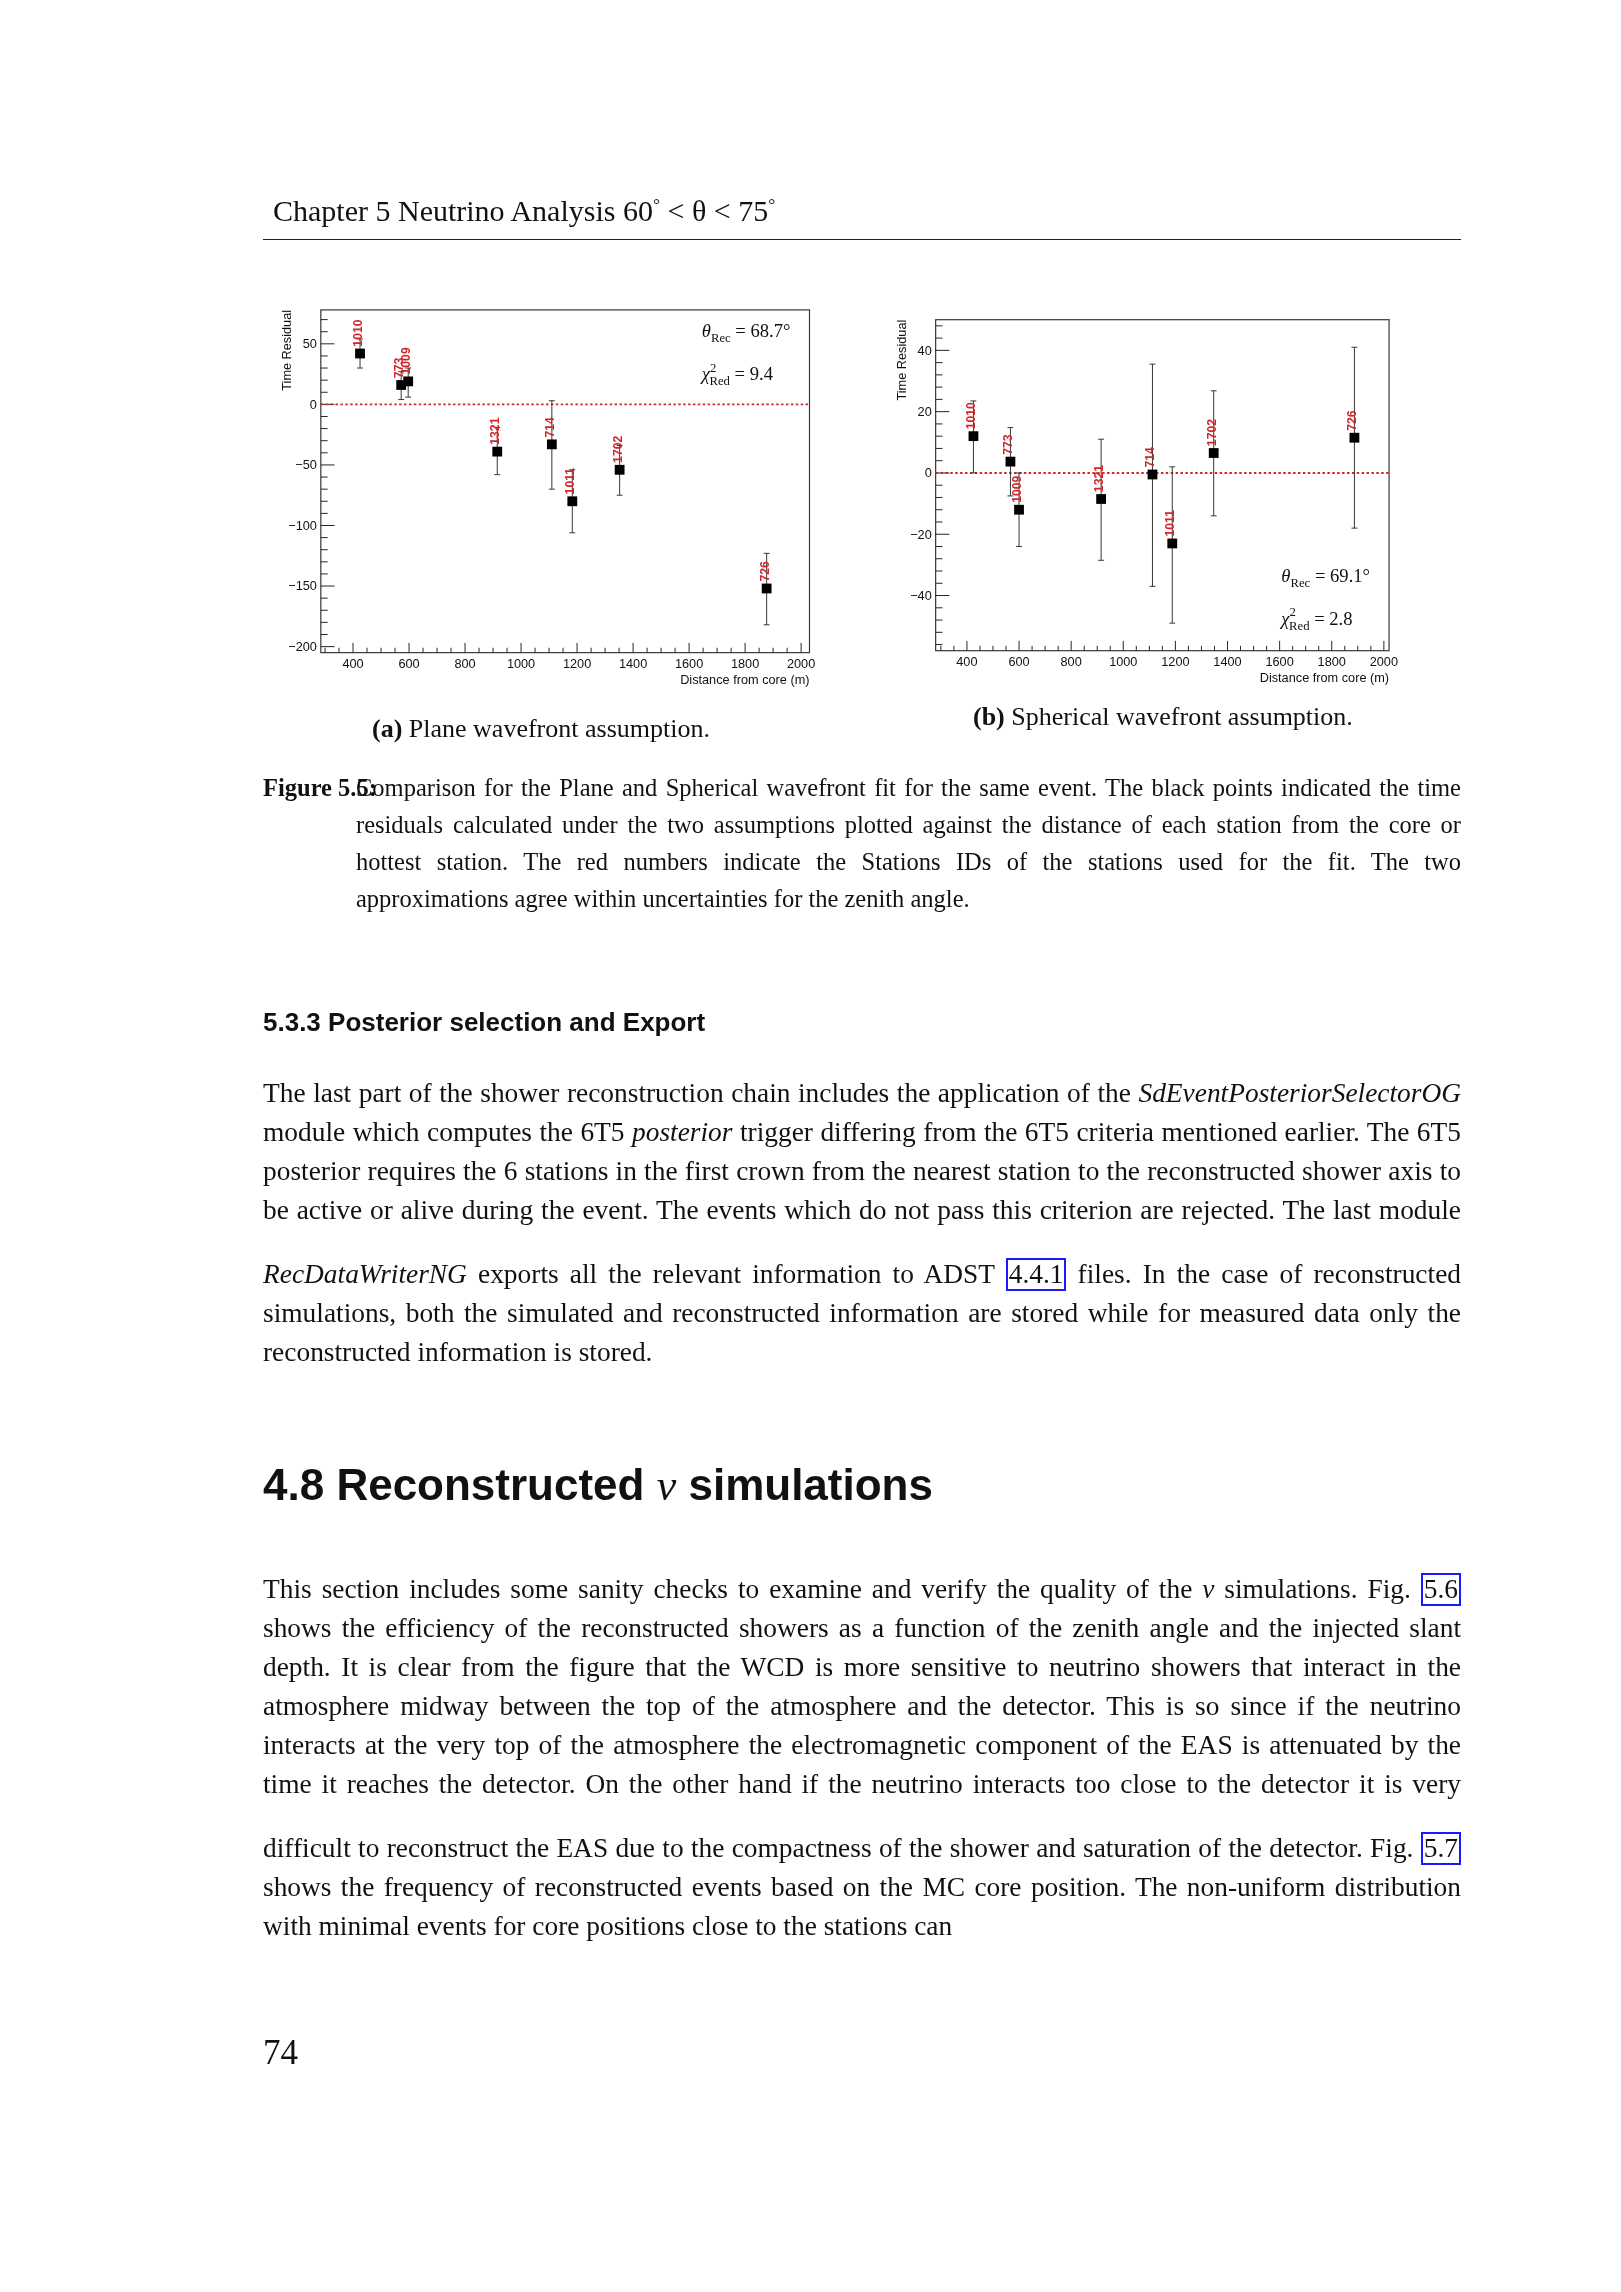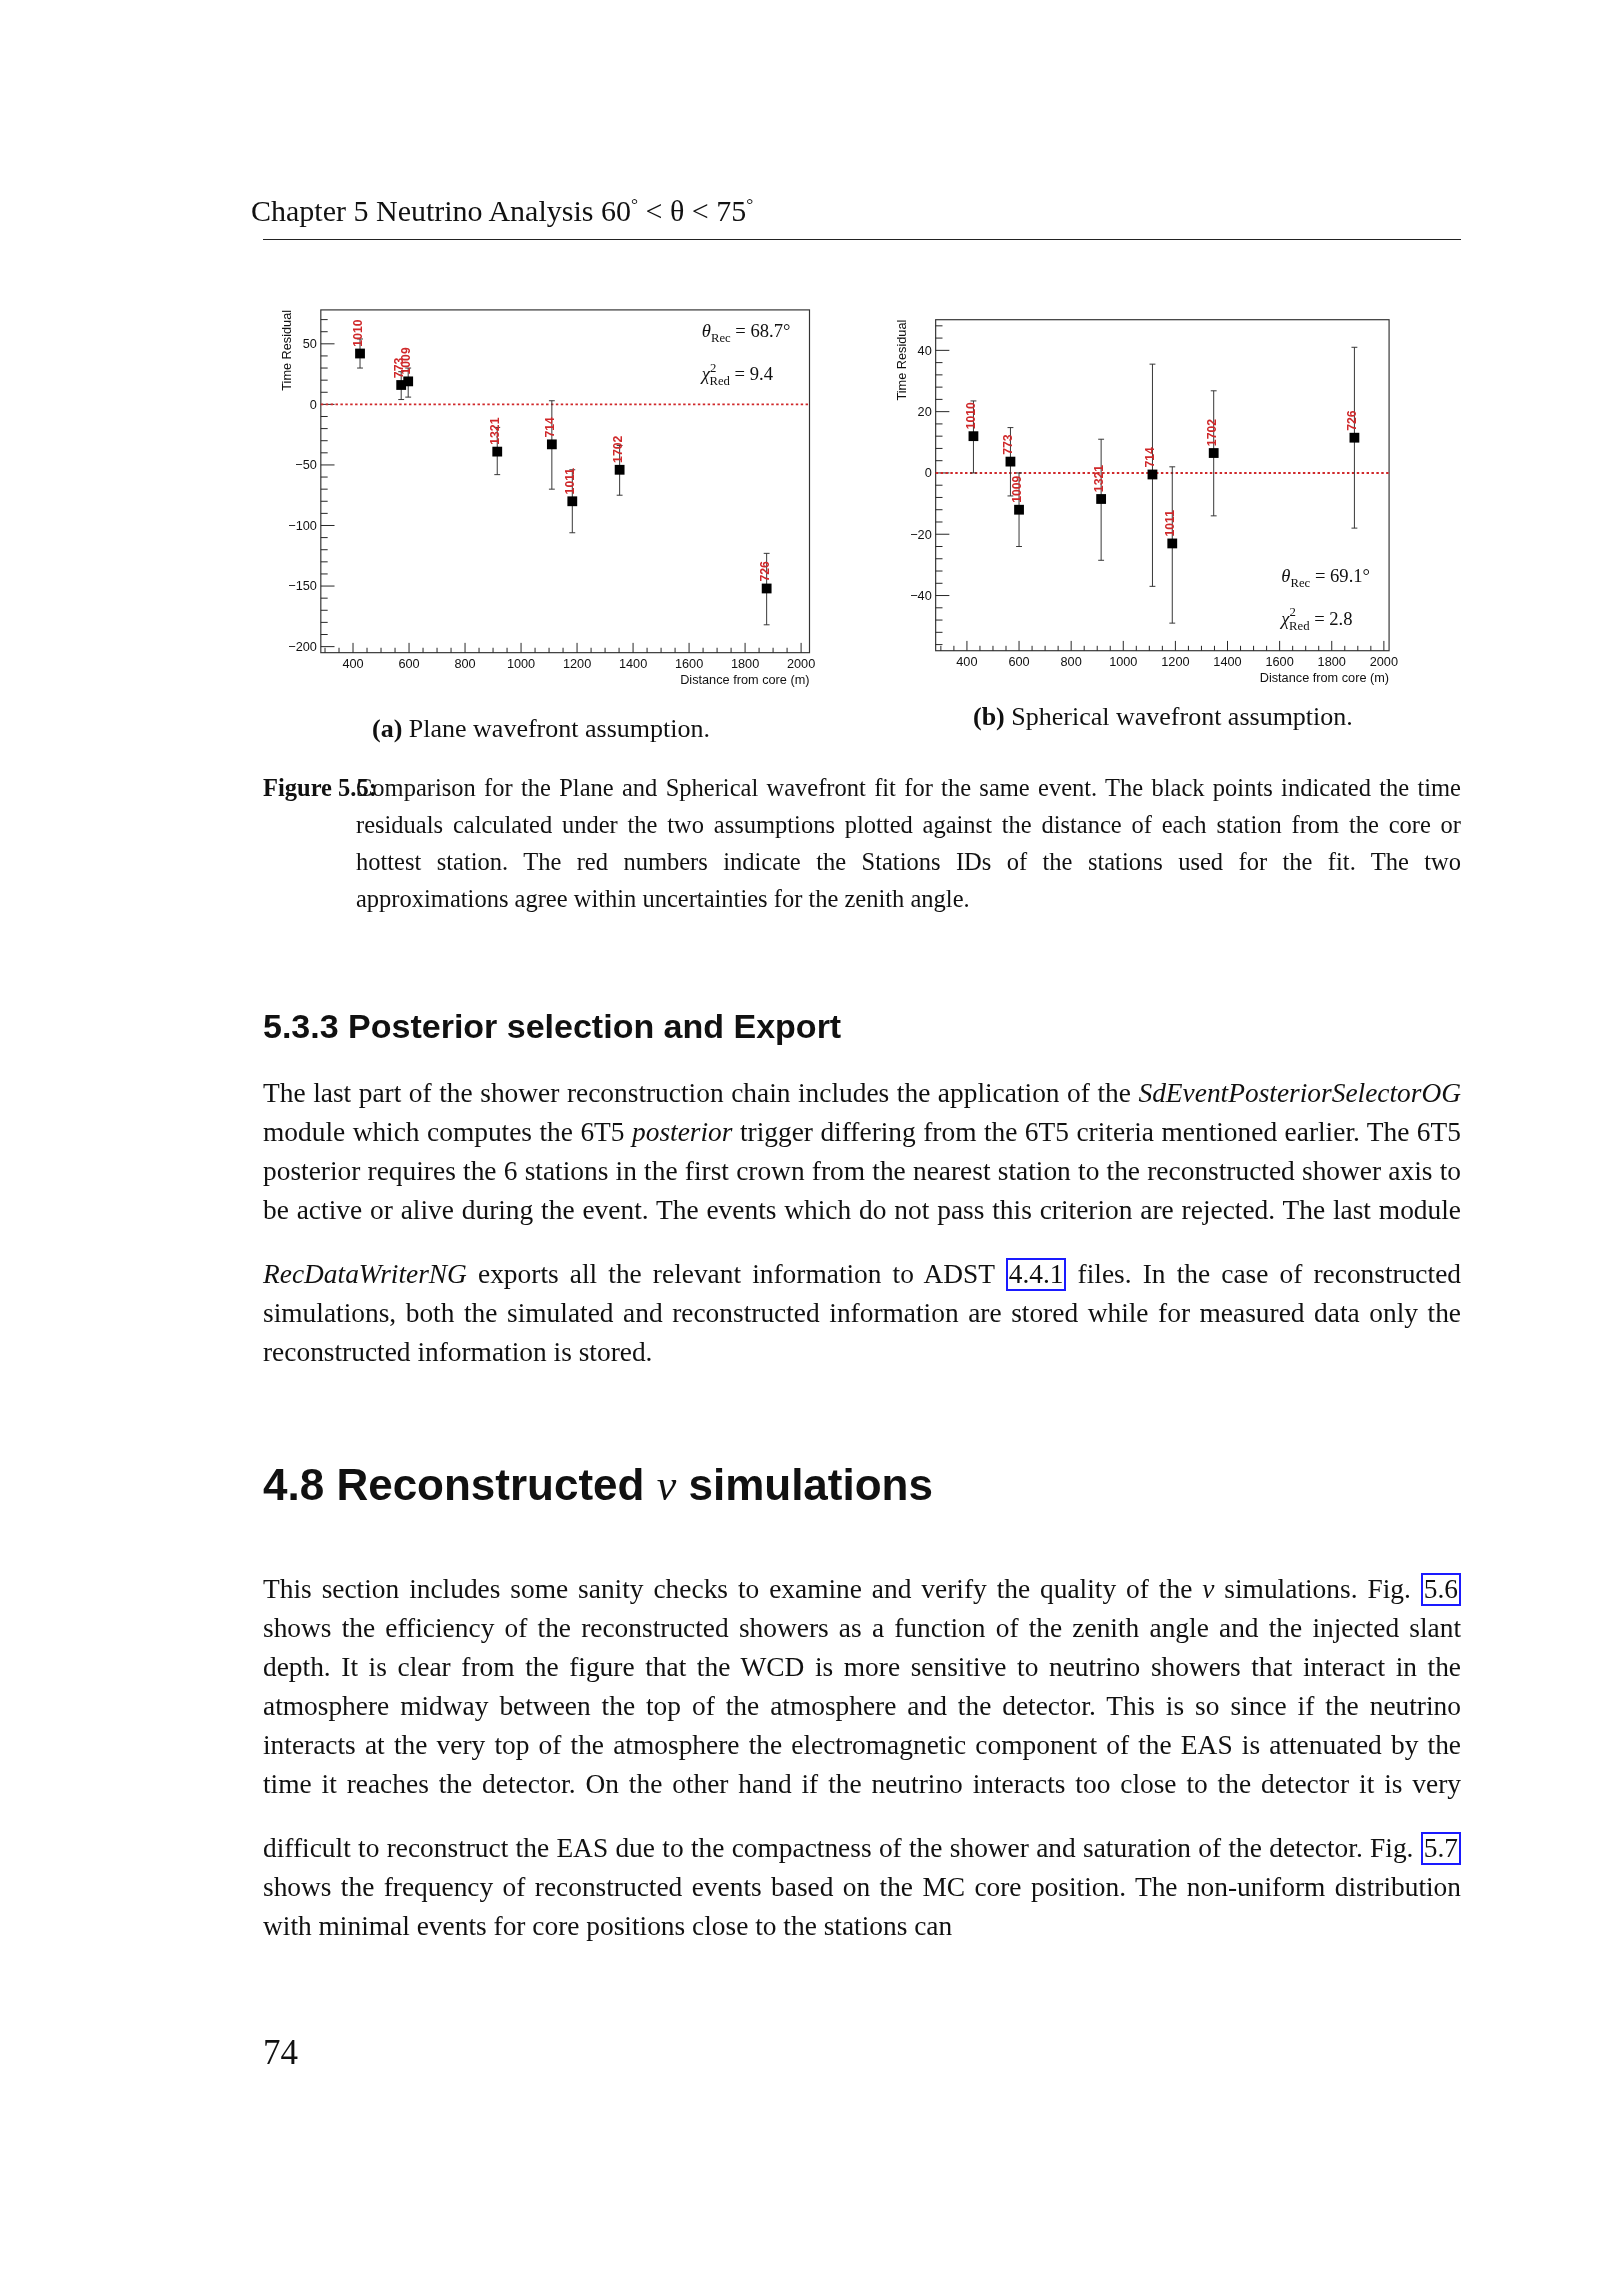--- a/index.html
+++ b/index.html
@@ -1,33 +1,33 @@
 <!DOCTYPE html>
 <html><head>
 <meta charset="utf-8">
 <style>
   html, body { margin: 0; padding: 0; background: #ffffff; }
   body { width: 1621px; height: 2293px; position: relative; overflow: hidden;
          font-family: "Liberation Serif", "DejaVu Serif", serif; color: #111; }
   .abs { position: absolute; }
-  .header { left: 251px; top: 194px; font-size: 30px; white-space: nowrap; }
+  .header { left: 273px; top: 194px; font-size: 30px; white-space: nowrap; }
   .header-rule { left: 263px; top: 239px; width: 1198px; height: 0; border-top: 1.6px solid #222; }
   svg.plot { position: absolute; overflow: visible; }
   .ax-text { font-family: "Liberation Sans", "DejaVu Sans", sans-serif; fill: #111; }
   .tick-label { font-size: 13px; }
   .axis-title { font-size: 13px; }
   .station-label { font-family: "Liberation Sans", "DejaVu Sans", sans-serif; font-size: 12.5px; font-weight: bold; fill: #d0282a; }
   .annot { font-family: "Liberation Serif", "DejaVu Serif", serif; font-size: 19px; fill: #111; }
   .annot-sub { font-size: 13px; }
   .subcap { font-size: 26px; white-space: nowrap; }
   .subcap b { font-weight: bold; }
   .caption { left: 263px; top: 769px; width: 1198px; font-size: 24.5px; line-height: 37px; }
   .caption .lab { position: absolute; left: 0; top: 0; font-weight: bold; white-space: nowrap; text-align: right; }
   .caption .body { margin-left: 93px; text-align: justify; }
-  .h3 { left: 263px; top: 1007px; font-family: "Liberation Sans", "DejaVu Sans", sans-serif; font-weight: bold; font-size: 34px; white-space: nowrap; }
+  .h3 { left: 263px; top: 1007px; font-family: "Liberation Sans", "DejaVu Sans", sans-serif; font-weight: bold; font-size: 26px; white-space: nowrap; }
   .h2 { left: 263px; top: 1460px; font-family: "Liberation Sans", "DejaVu Sans", sans-serif; font-weight: bold; font-size: 44px; white-space: nowrap; }
   .h2 .nu { font-family: "Liberation Serif", "DejaVu Serif", serif; font-style: italic; font-weight: normal; }
   .para { left: 263px; width: 1198px; font-size: 27.4px; line-height: 39px; text-align: justify; text-align-last: left; }
   .p1 { top: 1074px; }
   .p2 { top: 1545px; }
   .ref { display: inline-block; border: 2px solid #1a1aff; padding: 0 1px; line-height: 29px; margin-top: 28px; }
   .page-num { left: 263px; top: 2033px; font-size: 35px; }
   i { font-style: italic; }
 </style>
 </head>

